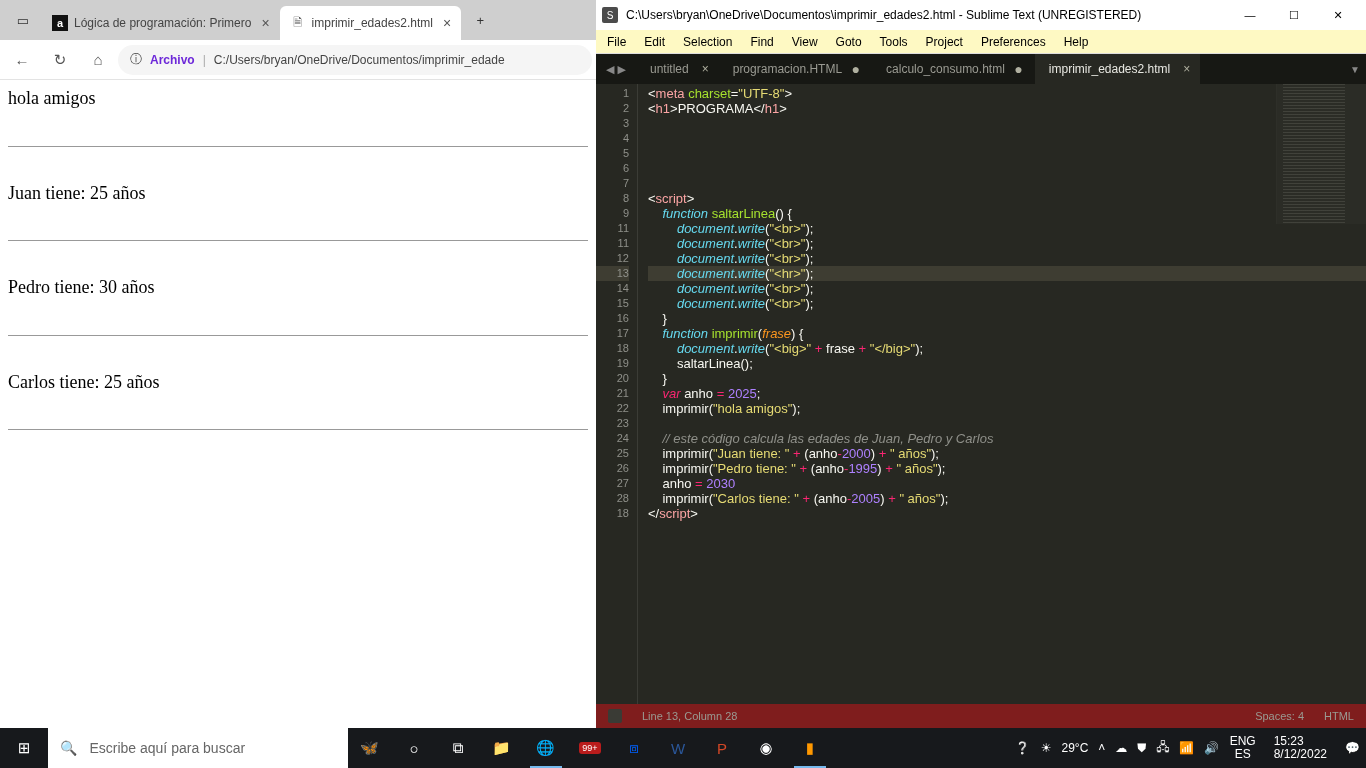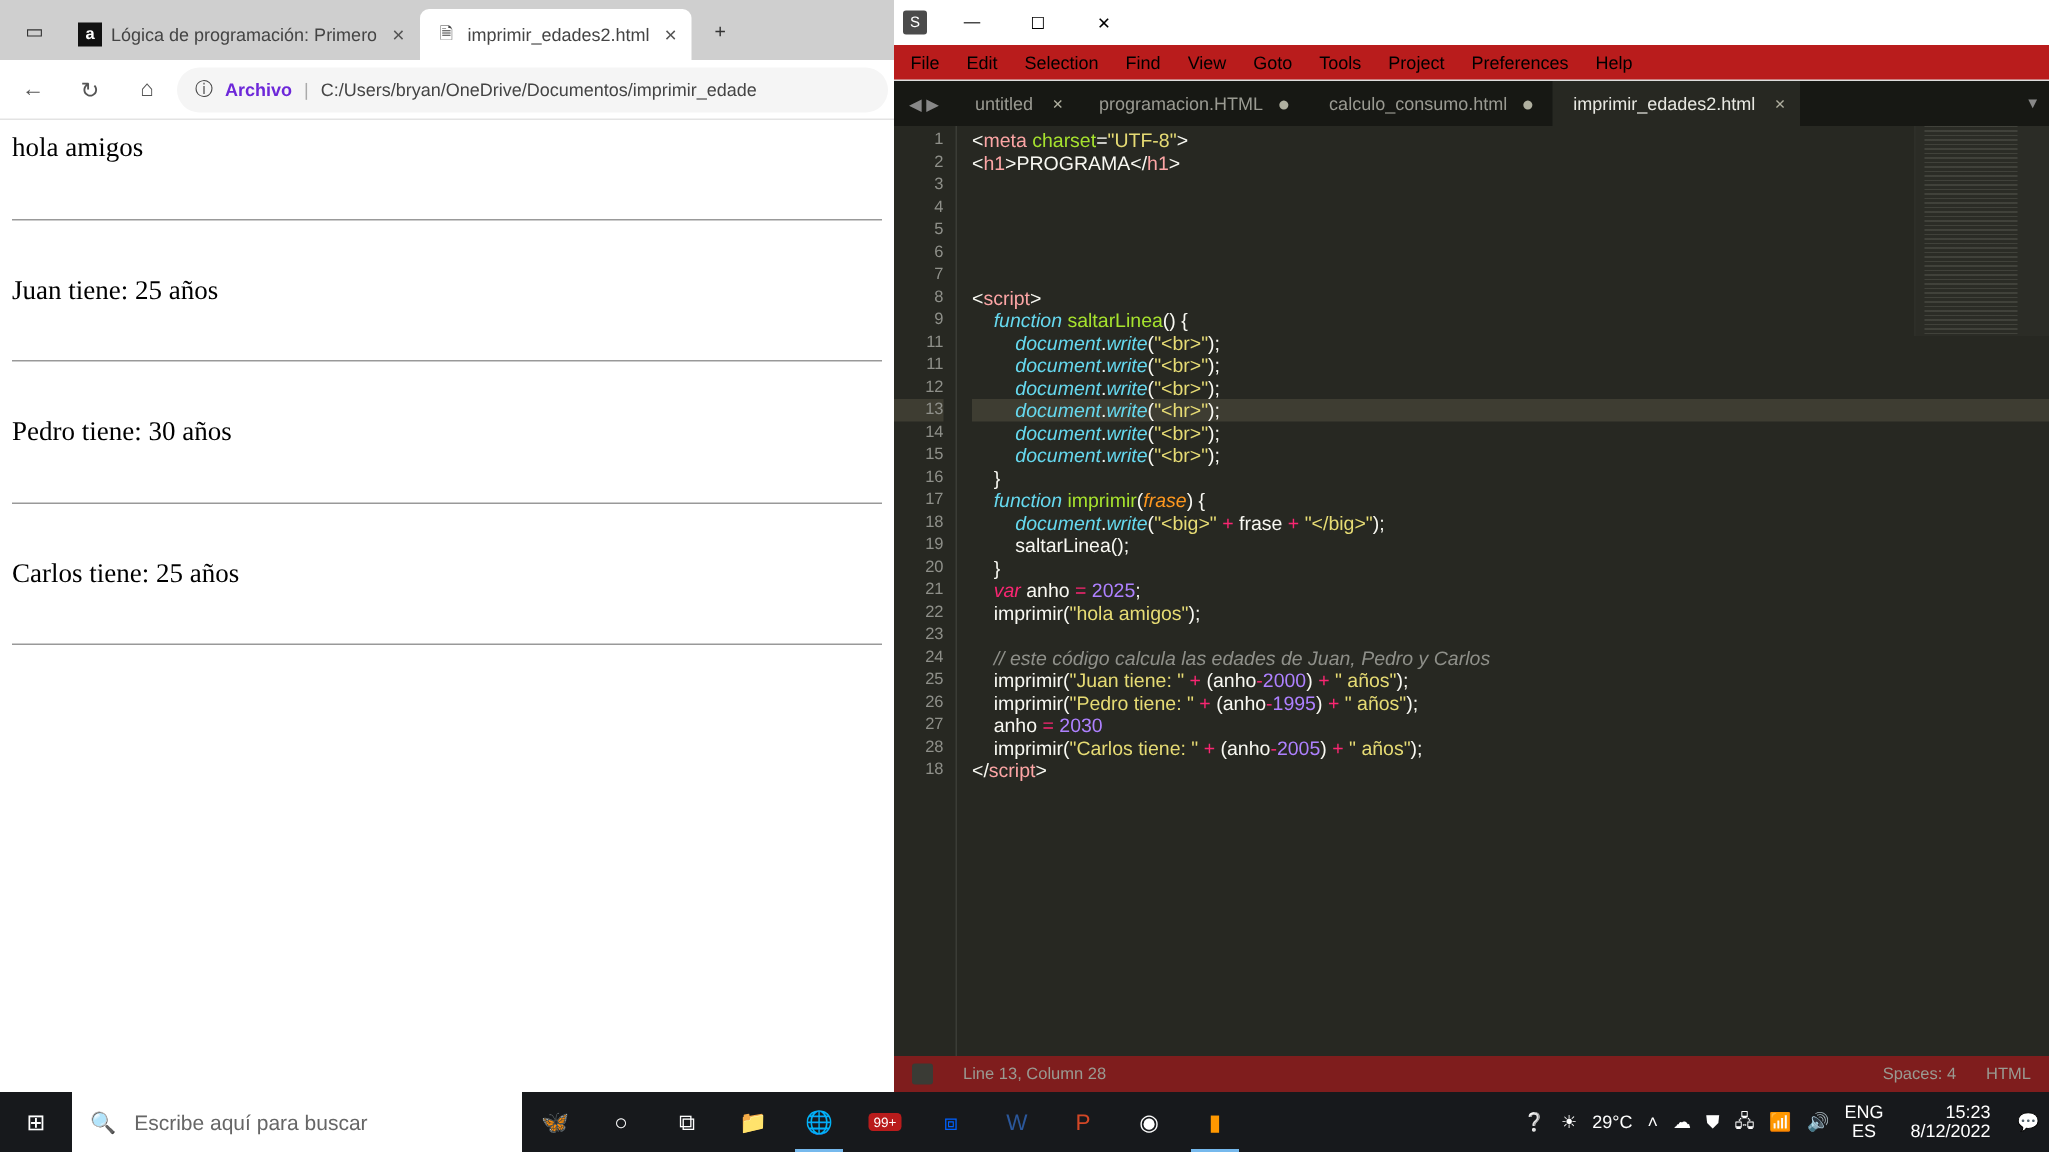--- a/index.html
+++ b/index.html
@@ -28,21 +28,21 @@
 .page br { line-height: 1.2; }
 
 
 .sublime { position: absolute; left: 596px; top: 0; right: 0; height: 728px; background: #272822; display: flex; flex-direction: column; color: #d0d0d0; }
 .sub-title { height: 30px; background: #fff; color: #000; display: flex; align-items: center; padding: 0 6px; font-size: 12px; gap: 8px; }
 .sub-title .icon { width: 16px; height: 16px; background: #4b4b4b; color: #fff; display: inline-flex; align-items: center; justify-content: center; font-size: 10px; border-radius: 2px; }
 .sub-title .caps { flex: 1; overflow: hidden; white-space: nowrap; text-overflow: ellipsis; }
 .sub-title .winbtns { display: flex; gap: 0; }
 .sub-title .winbtns span { width: 44px; height: 28px; display: inline-flex; align-items: center; justify-content: center; font-size: 11px; }
 
-.sub-menu { height: 24px; background: #b91c1c; color: #000; display: flex; align-items: center; padding: 0 2px; font-size: 12px; gap: 0; border-bottom: 1px solid #ddd; }
+.sub-menu { height: 24px; background: #fef9c3; color: #000; display: flex; align-items: center; padding: 0 2px; font-size: 12px; gap: 0; border-bottom: 1px solid #ddd; }
 .sub-menu span { padding: 0 9px; }
 
 .sub-tabs { height: 30px; background: #171814; display: flex; align-items: stretch; position: relative; }
 .sub-tabs .arrows { width: 40px; display: flex; align-items: center; justify-content: center; color: #888; gap: 4px; font-size: 11px; }
 .sub-tab { padding: 0 30px 0 14px; display: flex; align-items: center; font-size: 12px; color: #9a9a92; position: relative; }
 .sub-tab.active { background: #272822; color: #e8e8e2; }
 .sub-tab .dirty { position: absolute; right: 12px; color: #b0b0a0; font-size: 14px; }
 .sub-tab .tabclose { position: absolute; right: 10px; color: #b0b0a0; font-size: 12px; }
 .sub-tabs .dropdown { position: absolute; right: 6px; top: 0; bottom: 0; display: flex; align-items: center; color: #888; font-size: 10px; }
 
@@ -74,21 +74,21 @@
 
 
 .taskbar { position: absolute; left: 0; right: 0; bottom: 0; height: 40px; background: #17191c; display: flex; align-items: center; color: #fff; font-size: 12px; }
 .tb-start { width: 48px; height: 100%; display: flex; align-items: center; justify-content: center; font-size: 15px; }
 .tb-search { width: 300px; height: 40px; background: #fff; color: #666; display: flex; align-items: center; padding: 0 12px; gap: 12px; font-size: 14px; }
 .tb-icon { width: 44px; height: 100%; display: flex; align-items: center; justify-content: center; font-size: 15px; position: relative; }
 .tb-icon.active::after { content: ""; position: absolute; bottom: 0; left: 6px; right: 6px; height: 2px; background: #76b9ed; }
 .tb-spacer { flex: 1; }
 .tray { display: flex; align-items: center; height: 100%; gap: 10px; padding: 0 6px; }
 .tray span { font-size: 12px; }
-.tray .clock { display: flex; flex-direction: column; align-items: flex-end; font-size: 11px; line-height: 13px; padding: 0 8px; }
+.tray .clock { display: flex; flex-direction: column; align-items: flex-start; font-size: 11px; line-height: 13px; padding: 0 8px; }
 .tray .lang { display: flex; flex-direction: column; align-items: center; font-size: 11px; line-height: 13px; }
 </style>
 </head>
 <body>
 
 <div class="browser">
   <div class="edge-tabs">
     <div class="sysbtn">▭</div>
     <div class="edge-tab">
       <span class="favicon" style="background:#111;color:#fff;font-weight:bold;">a</span>
@@ -117,20 +117,21 @@
     <big>hola amigos</big><br><br><br><hr><br><br>
     <big>Juan tiene: 25 años</big><br><br><br><hr><br><br>
     <big>Pedro tiene: 30 años</big><br><br><br><hr><br><br>
     <big>Carlos tiene: 25 años</big><br><br><br><hr><br><br>
   </div>
 </div>
 
 <div class="sublime">
   <div class="sub-title">
     <span class="icon">S</span>
+    <span class="caps">C:\Users\bryan\OneDrive\Documentos\imprimir_edades2.html - Sublime Text (UNREGISTERED)</span>
     <div class="winbtns">
       <span>—</span>
       <span>☐</span>
       <span>✕</span>
     </div>
   </div>
   <div class="sub-menu">
     <span>File</span>
     <span>Edit</span>
     <span>Selection</span>

